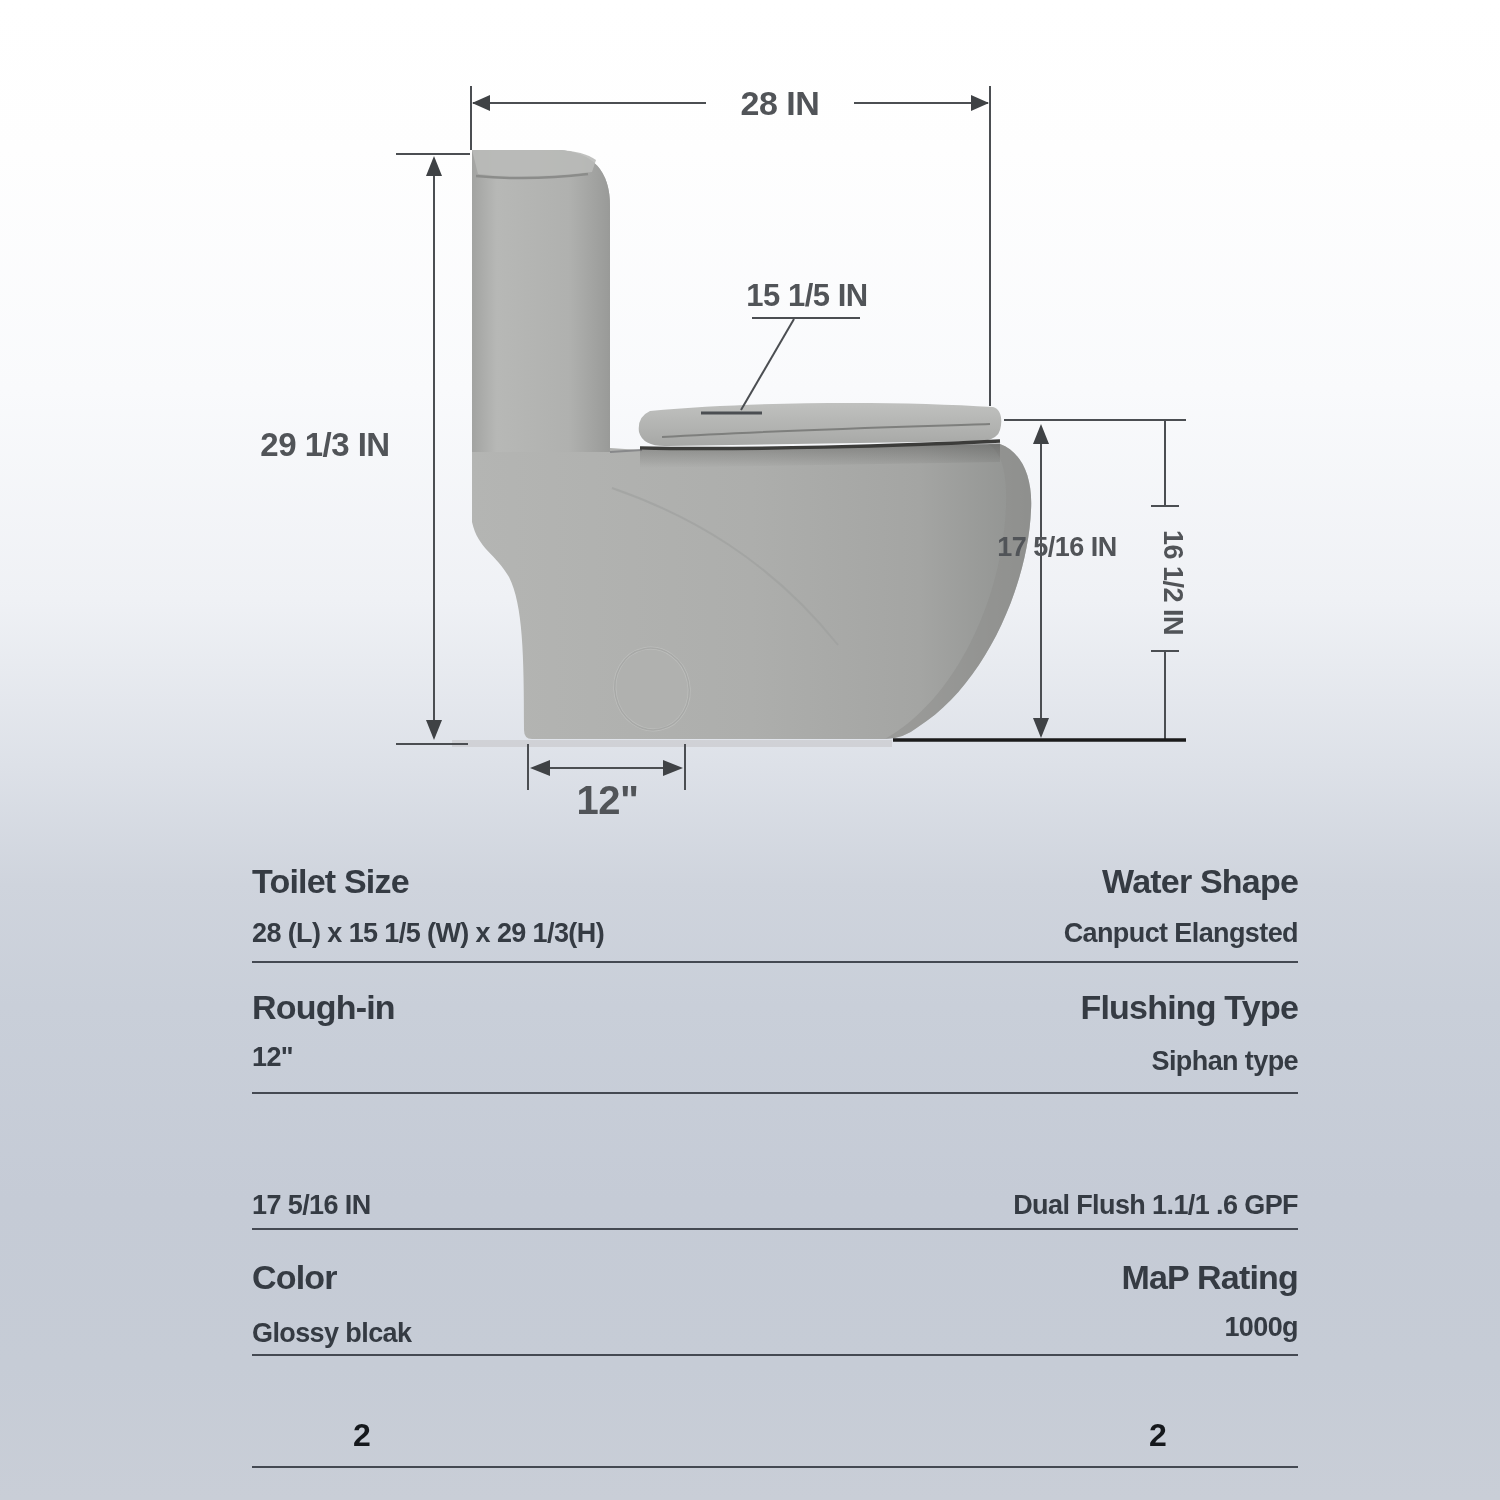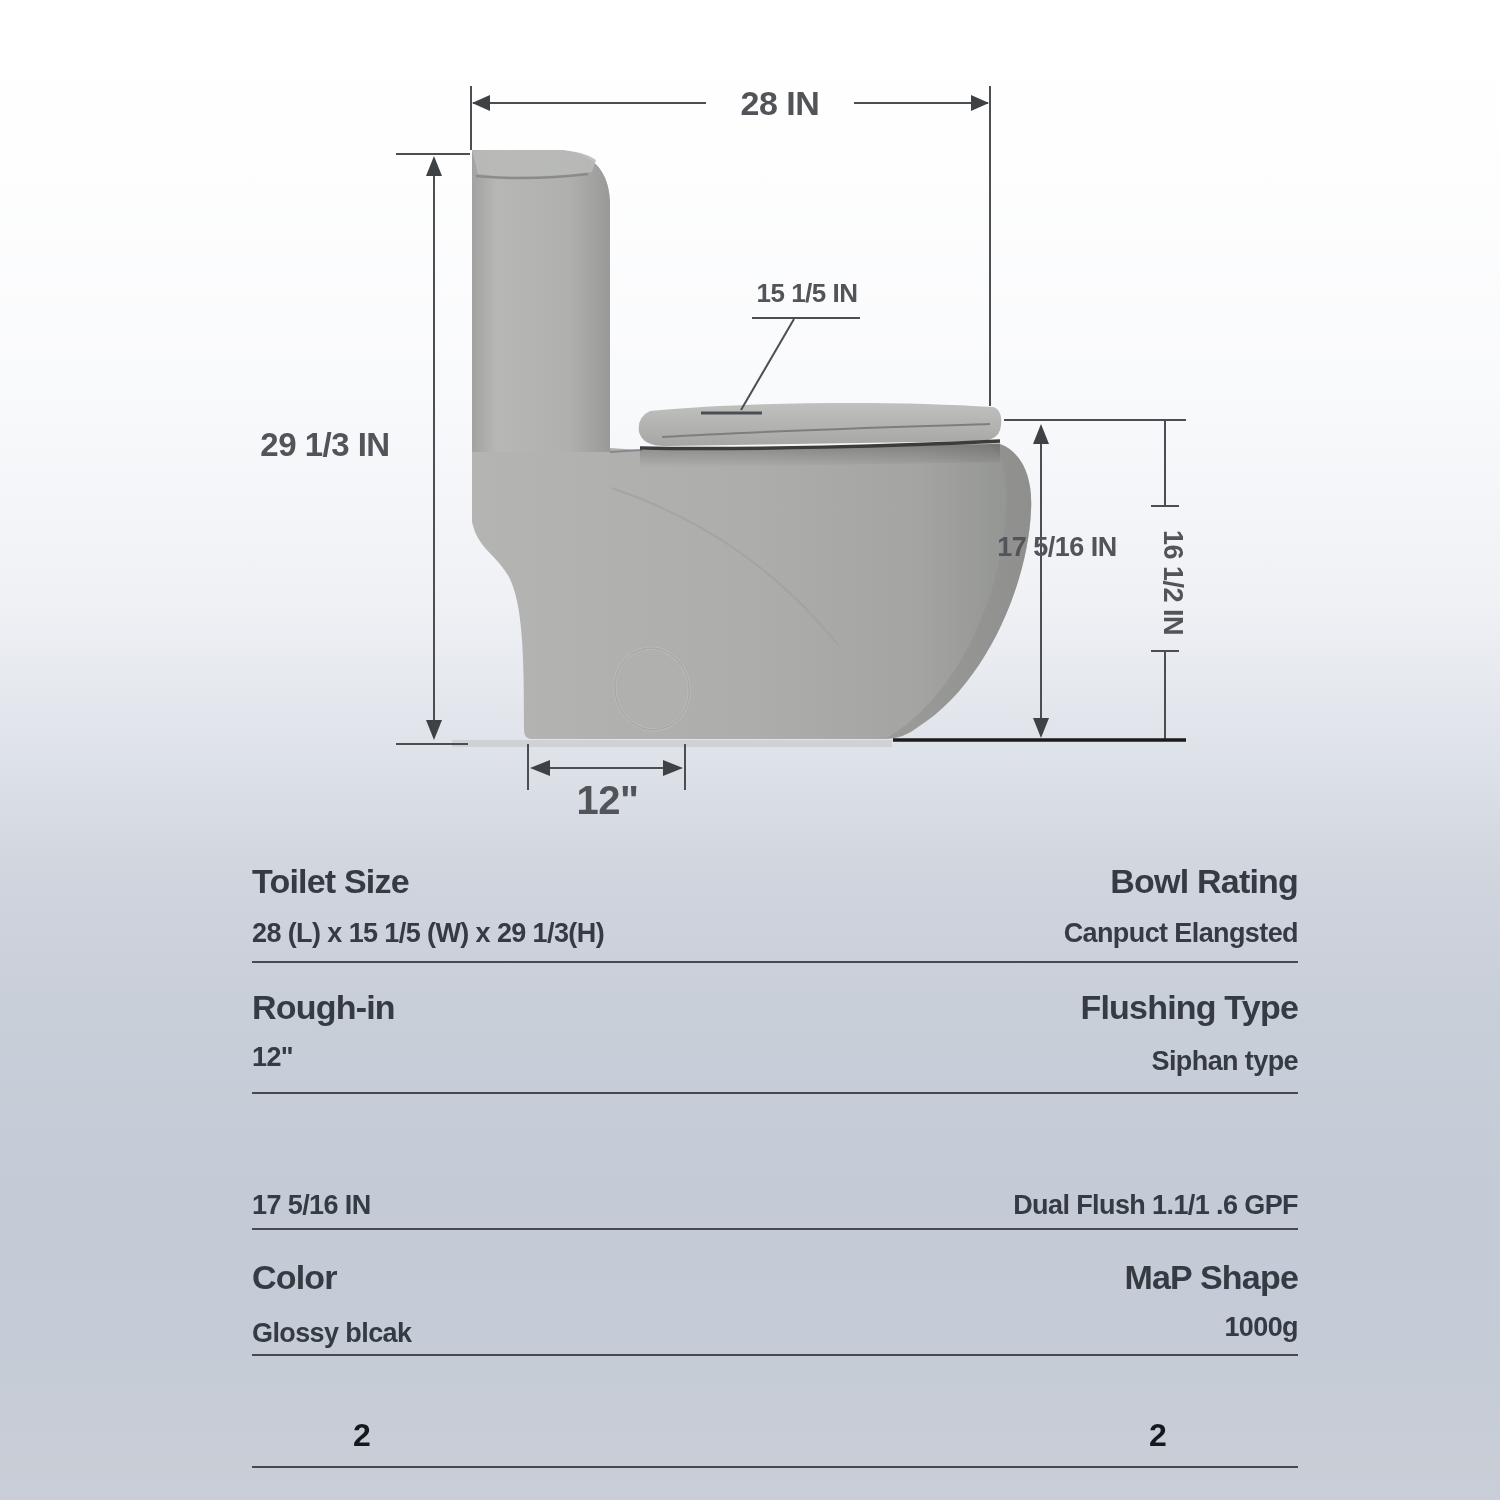--- a/index.html
+++ b/index.html
@@ -181,48 +181,48 @@
       <polygon points="1041,738 1033,718 1049,718"></polygon>
       <polygon points="530,768 550,760 550,776"></polygon>
       <polygon points="683,768 663,760 663,776"></polygon>
     </g>
   </svg>
 
   <div class="dim-label" style="left:700px;top:84px;width:160px;font-size:34px;">28 IN</div>
 
   <div class="dim-label" style="left:240px;top:426px;width:170px;font-size:33px;">29 1/3 IN</div>
 
-  <div class="dim-label" style="left:722px;top:278px;width:170px;font-size:26px;">15 1/5 IN</div>
+  <div class="dim-label" style="left:722px;top:278px;width:170px;font-size:31px;">15 1/5 IN</div>
 
   <div class="dim-label" style="left:972px;top:532px;width:170px;font-size:27px;">17 5/16 IN</div>
 
   <div class="rot-label" style="left:1142px;top:510px;width:46px;height:146px;font-size:27px;">16 1/2 IN</div>
 
   <div class="dim-label" style="left:535px;top:778px;width:145px;font-size:40px;">12"</div>
 
   <div class="spec-table">
 
     <div class="spec-header left-cell" style="top:862px;">Toilet Size</div>
-    <div class="spec-header right-cell" style="top:862px;">Bowl Rating</div>
+    <div class="spec-header right-cell" style="top:862px;">Water Shape</div>
     <div class="spec-value  left-cell" style="top:918px;">28 (L) x 15 1/5 (W) x 29 1/3(H)</div>
     <div class="spec-value  right-cell" style="top:918px;">Canpuct Elangsted</div>
     <hr class="spec-sep" style="top:961px;">
 
     <div class="spec-header left-cell" style="top:988px;">Rough-in</div>
     <div class="spec-header right-cell" style="top:988px;">Flushing Type</div>
     <div class="spec-value  left-cell" style="top:1042px;">12"</div>
     <div class="spec-value  right-cell" style="top:1046px;">Siphan type</div>
     <hr class="spec-sep" style="top:1092px;">
 
     <div class="spec-value  left-cell" style="top:1190px;">17 5/16 IN</div>
     <div class="spec-value  right-cell" style="top:1190px;">Dual Flush 1.1/1 .6 GPF</div>
     <hr class="spec-sep" style="top:1228px;">
 
     <div class="spec-header left-cell" style="top:1258px;">Color</div>
-    <div class="spec-header right-cell" style="top:1258px;">MaP Shape</div>
+    <div class="spec-header right-cell" style="top:1258px;">MaP Rating</div>
     <div class="spec-value  left-cell" style="top:1318px;">Glossy blcak</div>
     <div class="spec-value  right-cell" style="top:1312px;">1000g</div>
     <hr class="spec-sep" style="top:1354px;">
 
     <div class="centered-val" style="top:1417px;left:0;width:220px;">2</div>
     <div class="centered-val" style="top:1417px;right:0;width:280px;">2</div>
     <hr class="spec-sep" style="top:1466px;">
 
   </div>
 </div>

